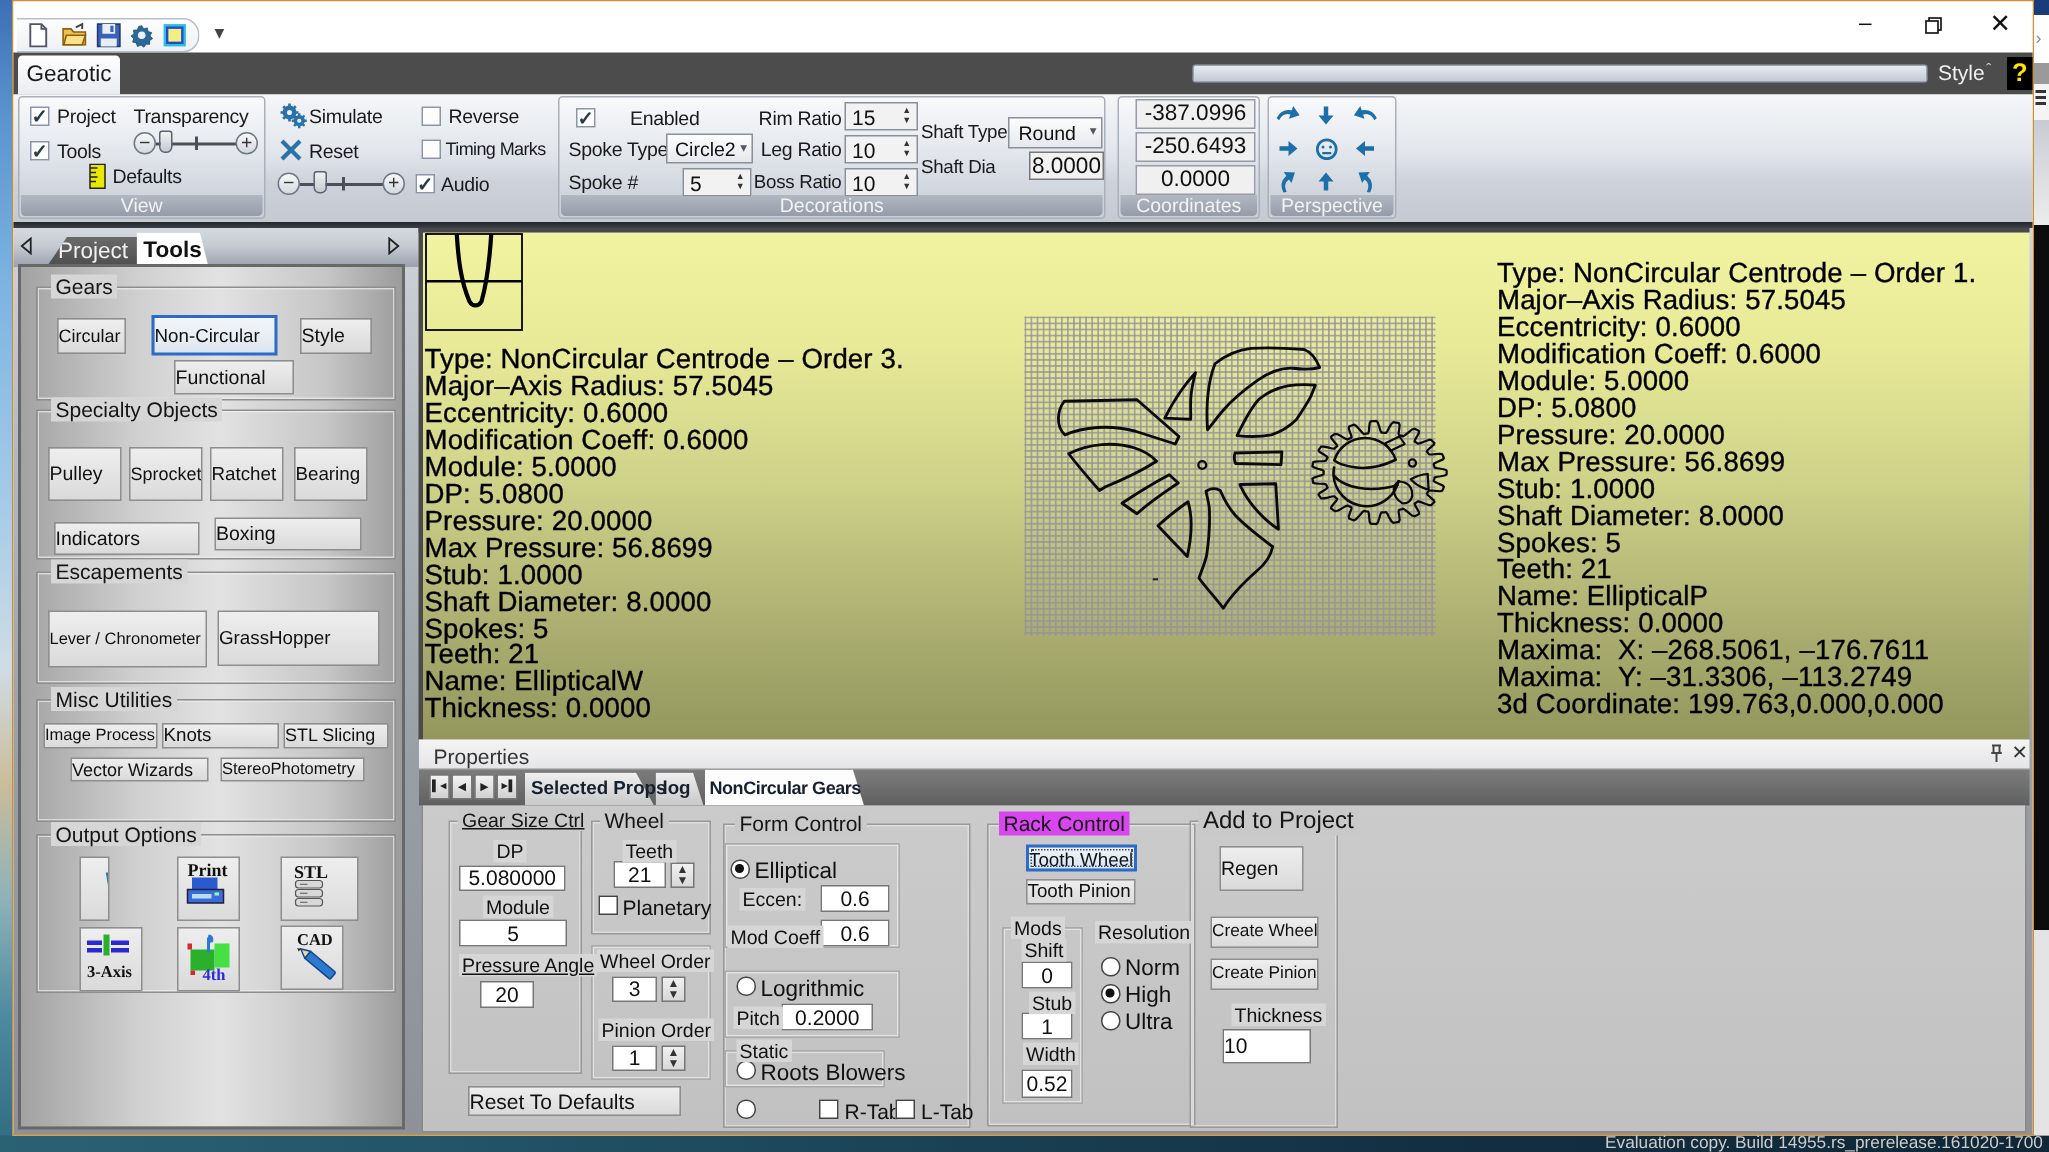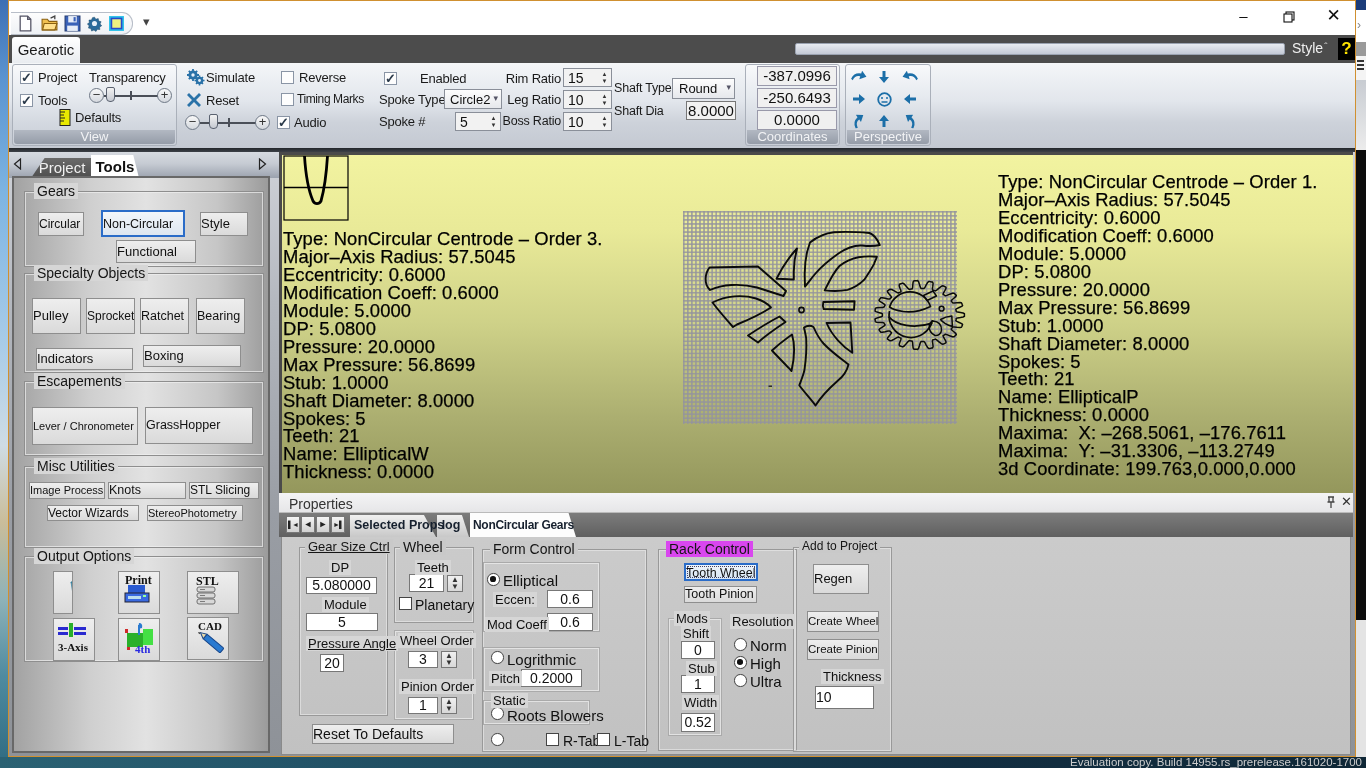--- a/index.html
+++ b/index.html
@@ -149,20 +149,23 @@
 <div class="rtext abs" style="left:206px; top:93px;">Reset</div>
 <div class="cb abs" style="left:281px; top:93px;"></div>
 <div class="rtext abs" style="left:297px; top:92px;font-size:12px;letter-spacing:-0.4px;">Timing Marks</div>
 <div class="scircle abs" style="left:185px; top:115px;">−</div>
 <div class="strack abs" style="left:200px; top:122px; width:68px;"></div>
 <div class="sthumb abs" style="left:209px; top:114px;"></div>
 <div style="position:absolute;left:228px;top:118px;width:2px;height:9px;background:#4a4f58;"></div>
 <div class="scircle abs" style="left:255px; top:115px;">+</div>
 <div class="cb checked abs" style="left:277px; top:116px;"></div>
 <div class="rtext abs" style="left:294px; top:115px;">Audio</div>
+<div class="rgroup abs" style="left:372px; top:64px; width:365px;">
+      <div class="rglabel">Decorations</div>
+    </div>
 <div class="cb checked abs" style="left:384px; top:72px;"></div>
 <div class="rtext abs" style="left:385px; top:71px;margin-left:35px;">Enabled</div>
 <div class="rtext abs" style="left:504px; top:71px; width:57px; text-align:right;">Rim Ratio</div>
 <div class="spinbox abs" style="left:563px; top:68px; width:49px; height:19px;">
       <span class="spinval">15</span>
       <span class="spinud">▲<br>▼</span>
     </div>
 <div class="rtext abs" style="left:614px; top:81px; font-size:12.5px;">Shaft Type</div>
 <div class="ddown abs" style="left:672px; top:78px; width:63px; height:21px;">
       <span style="position:absolute;left:6px;top:2px;font-size:13px;">Round</span>
@@ -405,21 +408,21 @@
 <div class="abs" style="left:470px;top:513px;width:106px;height:24px;background:#fdfdfd;clip-path:polygon(0 0,93% 0,100% 100%,0 100%);"></div>
 <div class="ptab abs" style="left:473px;top:518px;width:100px;font-size:12px;letter-spacing:-0.3px;">NonCircular Gears</div>
 <div id="props-body" class="abs"></div>
 <div class="gbox abs" style="left:299px;top:547px;width:89px;height:169px;border-color:#999;box-shadow:inset 0 0 0 1px rgba(235,235,235,.6);"></div>
     <div class="gtitle abs" style="left:305px;top:539px;font-size:13px;background:#c9c9c9;padding:0 3px;text-decoration:underline;">Gear Size Ctrl</div>
 <div class="plabel abs" style="left:329px;top:560px;">DP</div>
 <div class="pinput abs" style="left:306px;top:577px;width:71px;height:17px;line-height:15px;text-align:center;">5.080000</div>
 <div class="plabel abs" style="left:322px;top:597px;">Module</div>
 <div class="pinput abs" style="left:306px;top:613px;width:72px;height:18px;line-height:16px;text-align:center;">5</div>
 <div class="plabel abs" style="left:306px;top:636px;text-decoration:underline;">Pressure Angle</div>
-<div class="pinput abs" style="left:320px;top:654px;width:24px;height:18px;line-height:16px;text-align:center;">20</div>
+<div class="pinput abs" style="left:320px;top:654px;width:36px;height:18px;line-height:16px;text-align:center;">20</div>
 <div class="gbox abs" style="left:394px;top:547px;width:80px;height:76px;border-color:#999;box-shadow:inset 0 0 0 1px rgba(235,235,235,.6);"></div>
     <div class="gtitle abs" style="left:400px;top:539px;font-size:14px;background:#c9c9c9;padding:0 3px;">Wheel</div>
 <div class="plabel abs" style="left:415px;top:560px;">Teeth</div>
 <div class="pinput abs" style="left:409px;top:574px;width:35px;height:18px;line-height:16px;text-align:center;">21</div>
 <div class="pspin abs" style="left:447px;top:575px;height:17px;line-height:7px;">▲<br>▼</div>
 <div class="pcb abs" style="left:399px;top:597px;"></div>
 <div class="ptext abs" style="left:415px;top:597px;font-size:14px;">Planetary</div>
 <div class="gbox abs" style="left:394px;top:630px;width:80px;height:90px;border-color:#aaa;"></div>
 <div class="plabel abs" style="left:398px;top:633px;">Wheel Order</div>
 <div class="pinput abs" style="left:408px;top:651px;width:30px;height:17px;line-height:15px;text-align:center;">3</div>
@@ -465,21 +468,21 @@
 <div class="plabel abs" style="left:682px;top:695px;">Width</div>
 <div class="pinput abs" style="left:681px;top:713px;width:34px;height:19px;line-height:17px;text-align:center;">0.52</div>
 <div class="plabel abs" style="left:730px;top:614px;">Resolution</div>
 <div class="radio abs" style="left:734px;top:638px;"></div>
 <div class="ptext abs" style="left:750px;top:637px;font-size:15px;">Norm</div>
 <div class="radio sel abs" style="left:734px;top:656px;"></div>
 <div class="ptext abs" style="left:750px;top:655px;font-size:15px;">High</div>
 <div class="radio abs" style="left:734px;top:674px;"></div>
 <div class="ptext abs" style="left:750px;top:673px;font-size:15px;">Ultra</div>
 <div class="gbox abs" style="left:793px;top:547px;width:99px;height:205px;border-color:#999;box-shadow:inset 0 0 0 1px rgba(235,235,235,.6);"></div>
-    <div class="gtitle abs" style="left:799px;top:539px;font-size:12px;background:#c9c9c9;padding:0 3px;">Add to Project</div>
+    <div class="gtitle abs" style="left:799px;top:539px;font-size:16px;background:#c9c9c9;padding:0 3px;">Add to Project</div>
 <div class="pbtn abs" style="left:813px;top:564px;width:56px;height:30px;line-height:28px;font-size:13px;">Regen</div>
 <div class="pbtn abs" style="left:807px;top:611px;width:72px;height:21px;line-height:19px;font-size:11.5px;">Create Wheel</div>
 <div class="pbtn abs" style="left:807px;top:639px;width:72px;height:21px;line-height:19px;font-size:11.5px;">Create Pinion</div>
 <div class="plabel abs" style="left:821px;top:669px;">Thickness</div>
 <div class="pinput abs" style="left:815px;top:686px;width:59px;height:23px;line-height:21px;text-align:left;">10</div>
 <div class="abs" style="left:1356px;top:0;width:10px;height:10px;background:#1b3c7a;"></div>
 <div class="abs" style="left:1356px;top:10px;width:10px;height:32px;background:#fff;"></div>
 <div class="abs" style="left:1357px;top:18px;color:#888;font-size:12px;">›</div>
 <div class="abs" style="left:1356px;top:42px;width:10px;height:14px;background:#9a9a9a;"></div>
 <div class="abs" style="left:1356px;top:56px;width:10px;height:24px;background:#f4f4f4;"></div>

